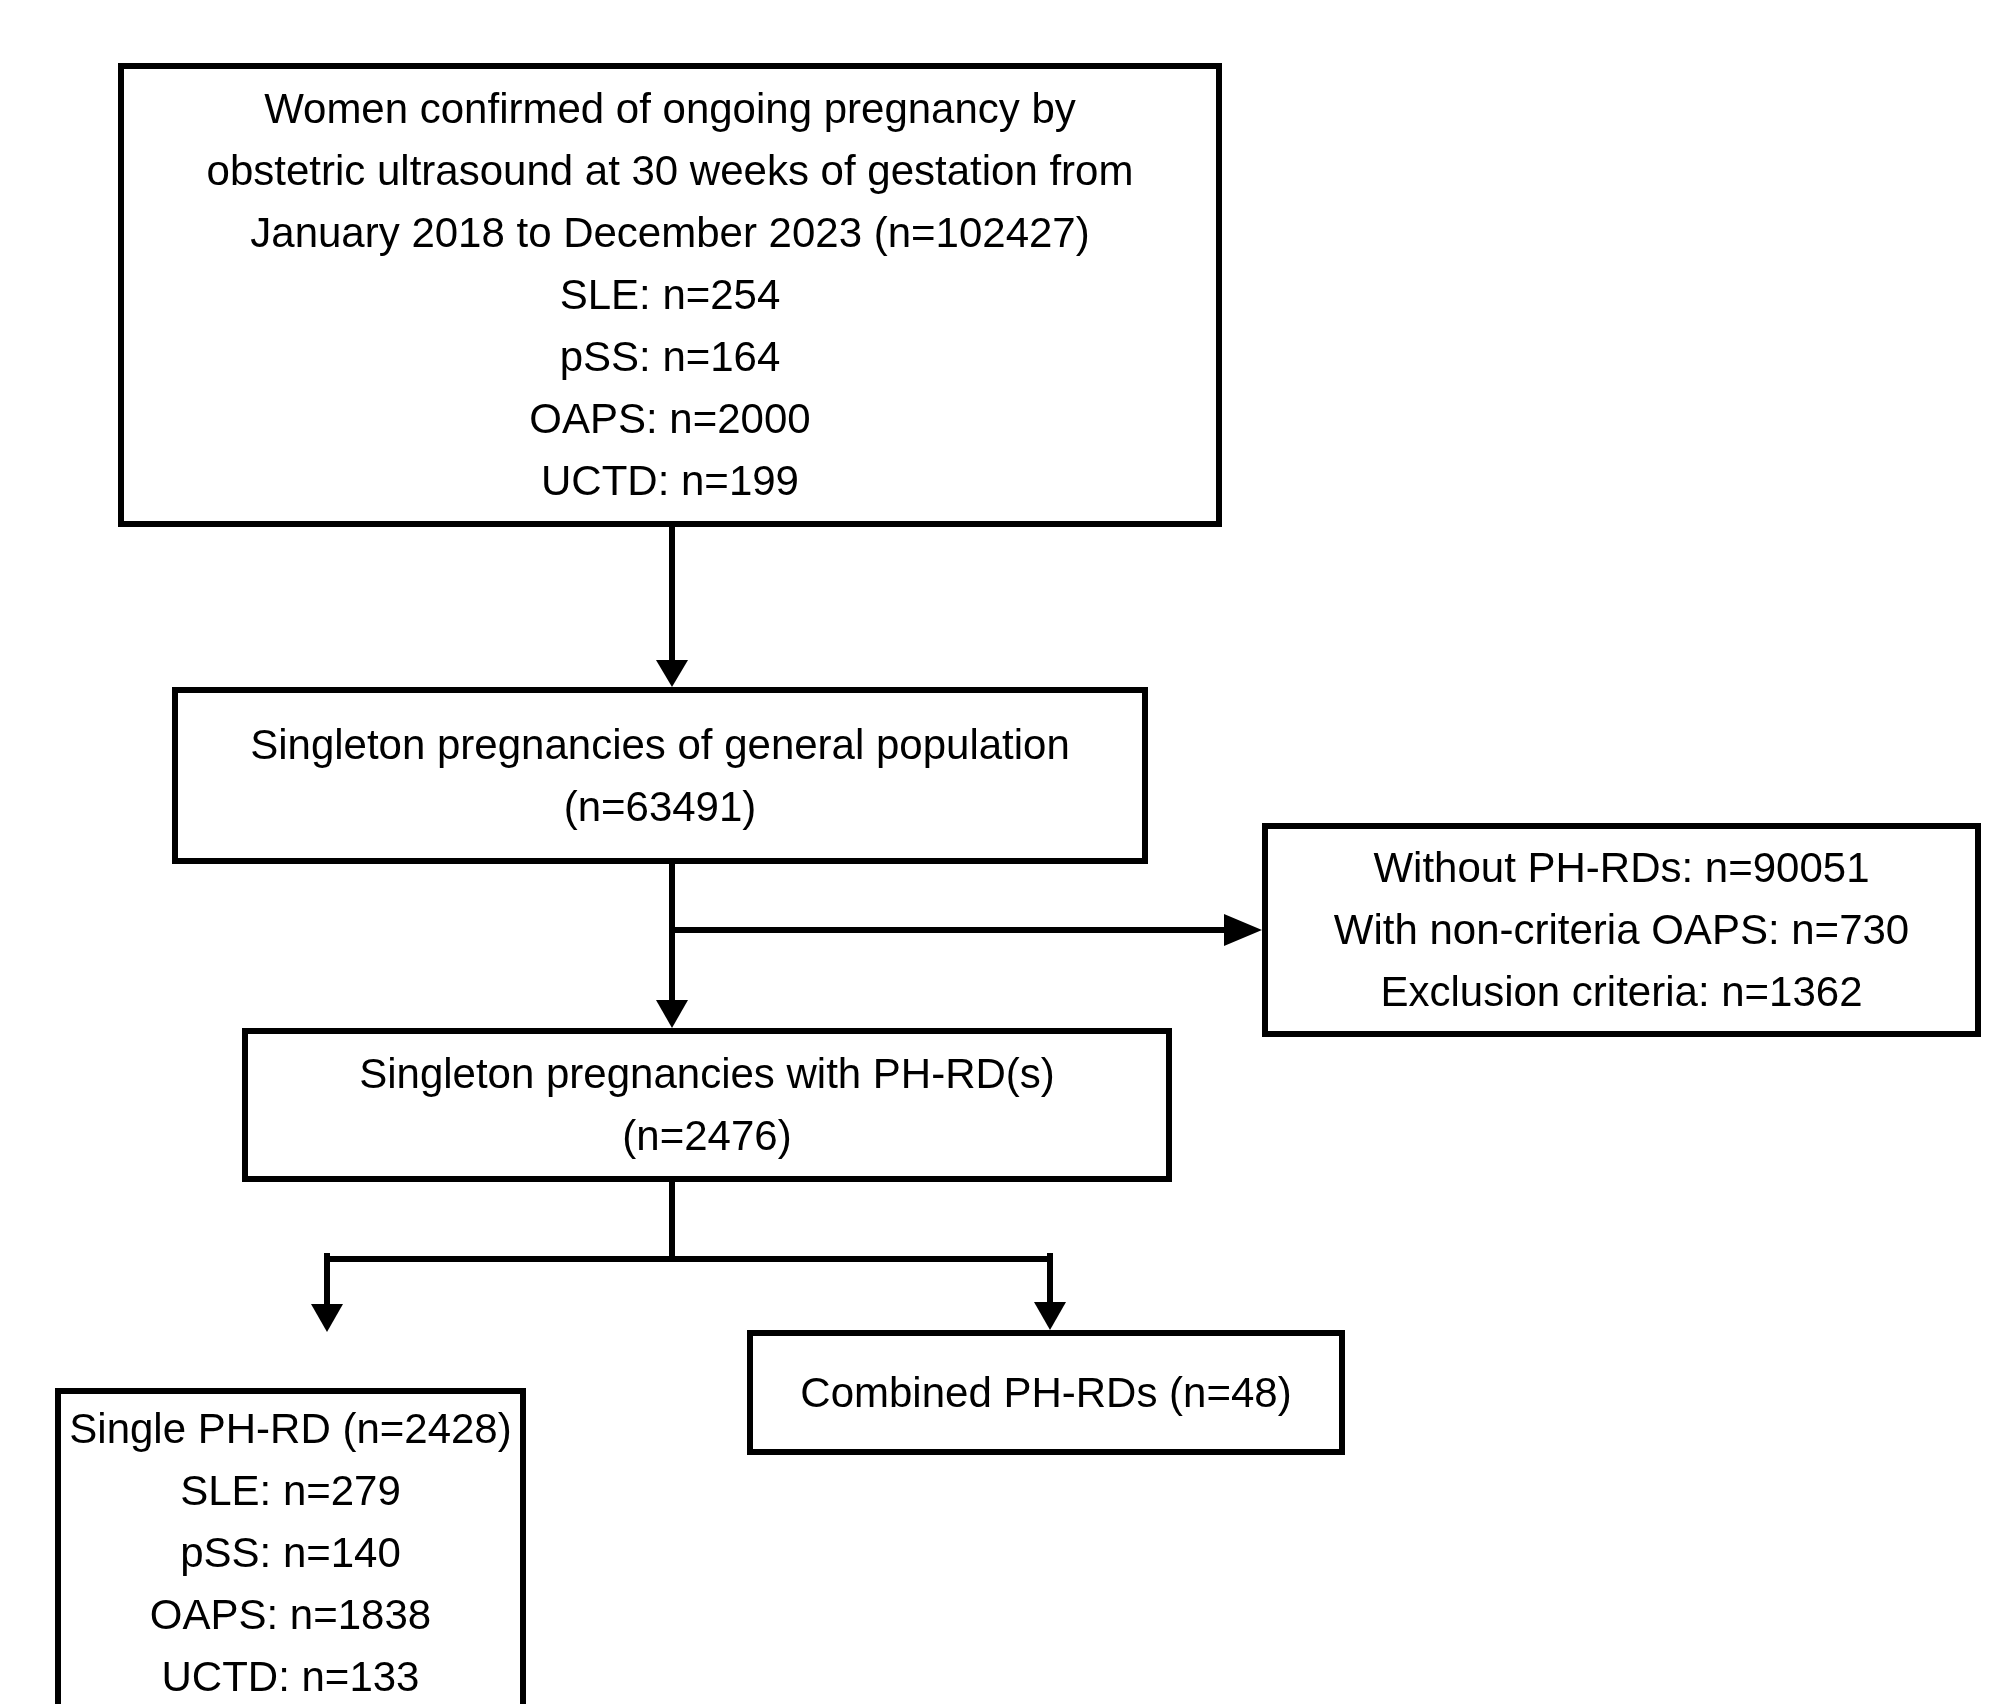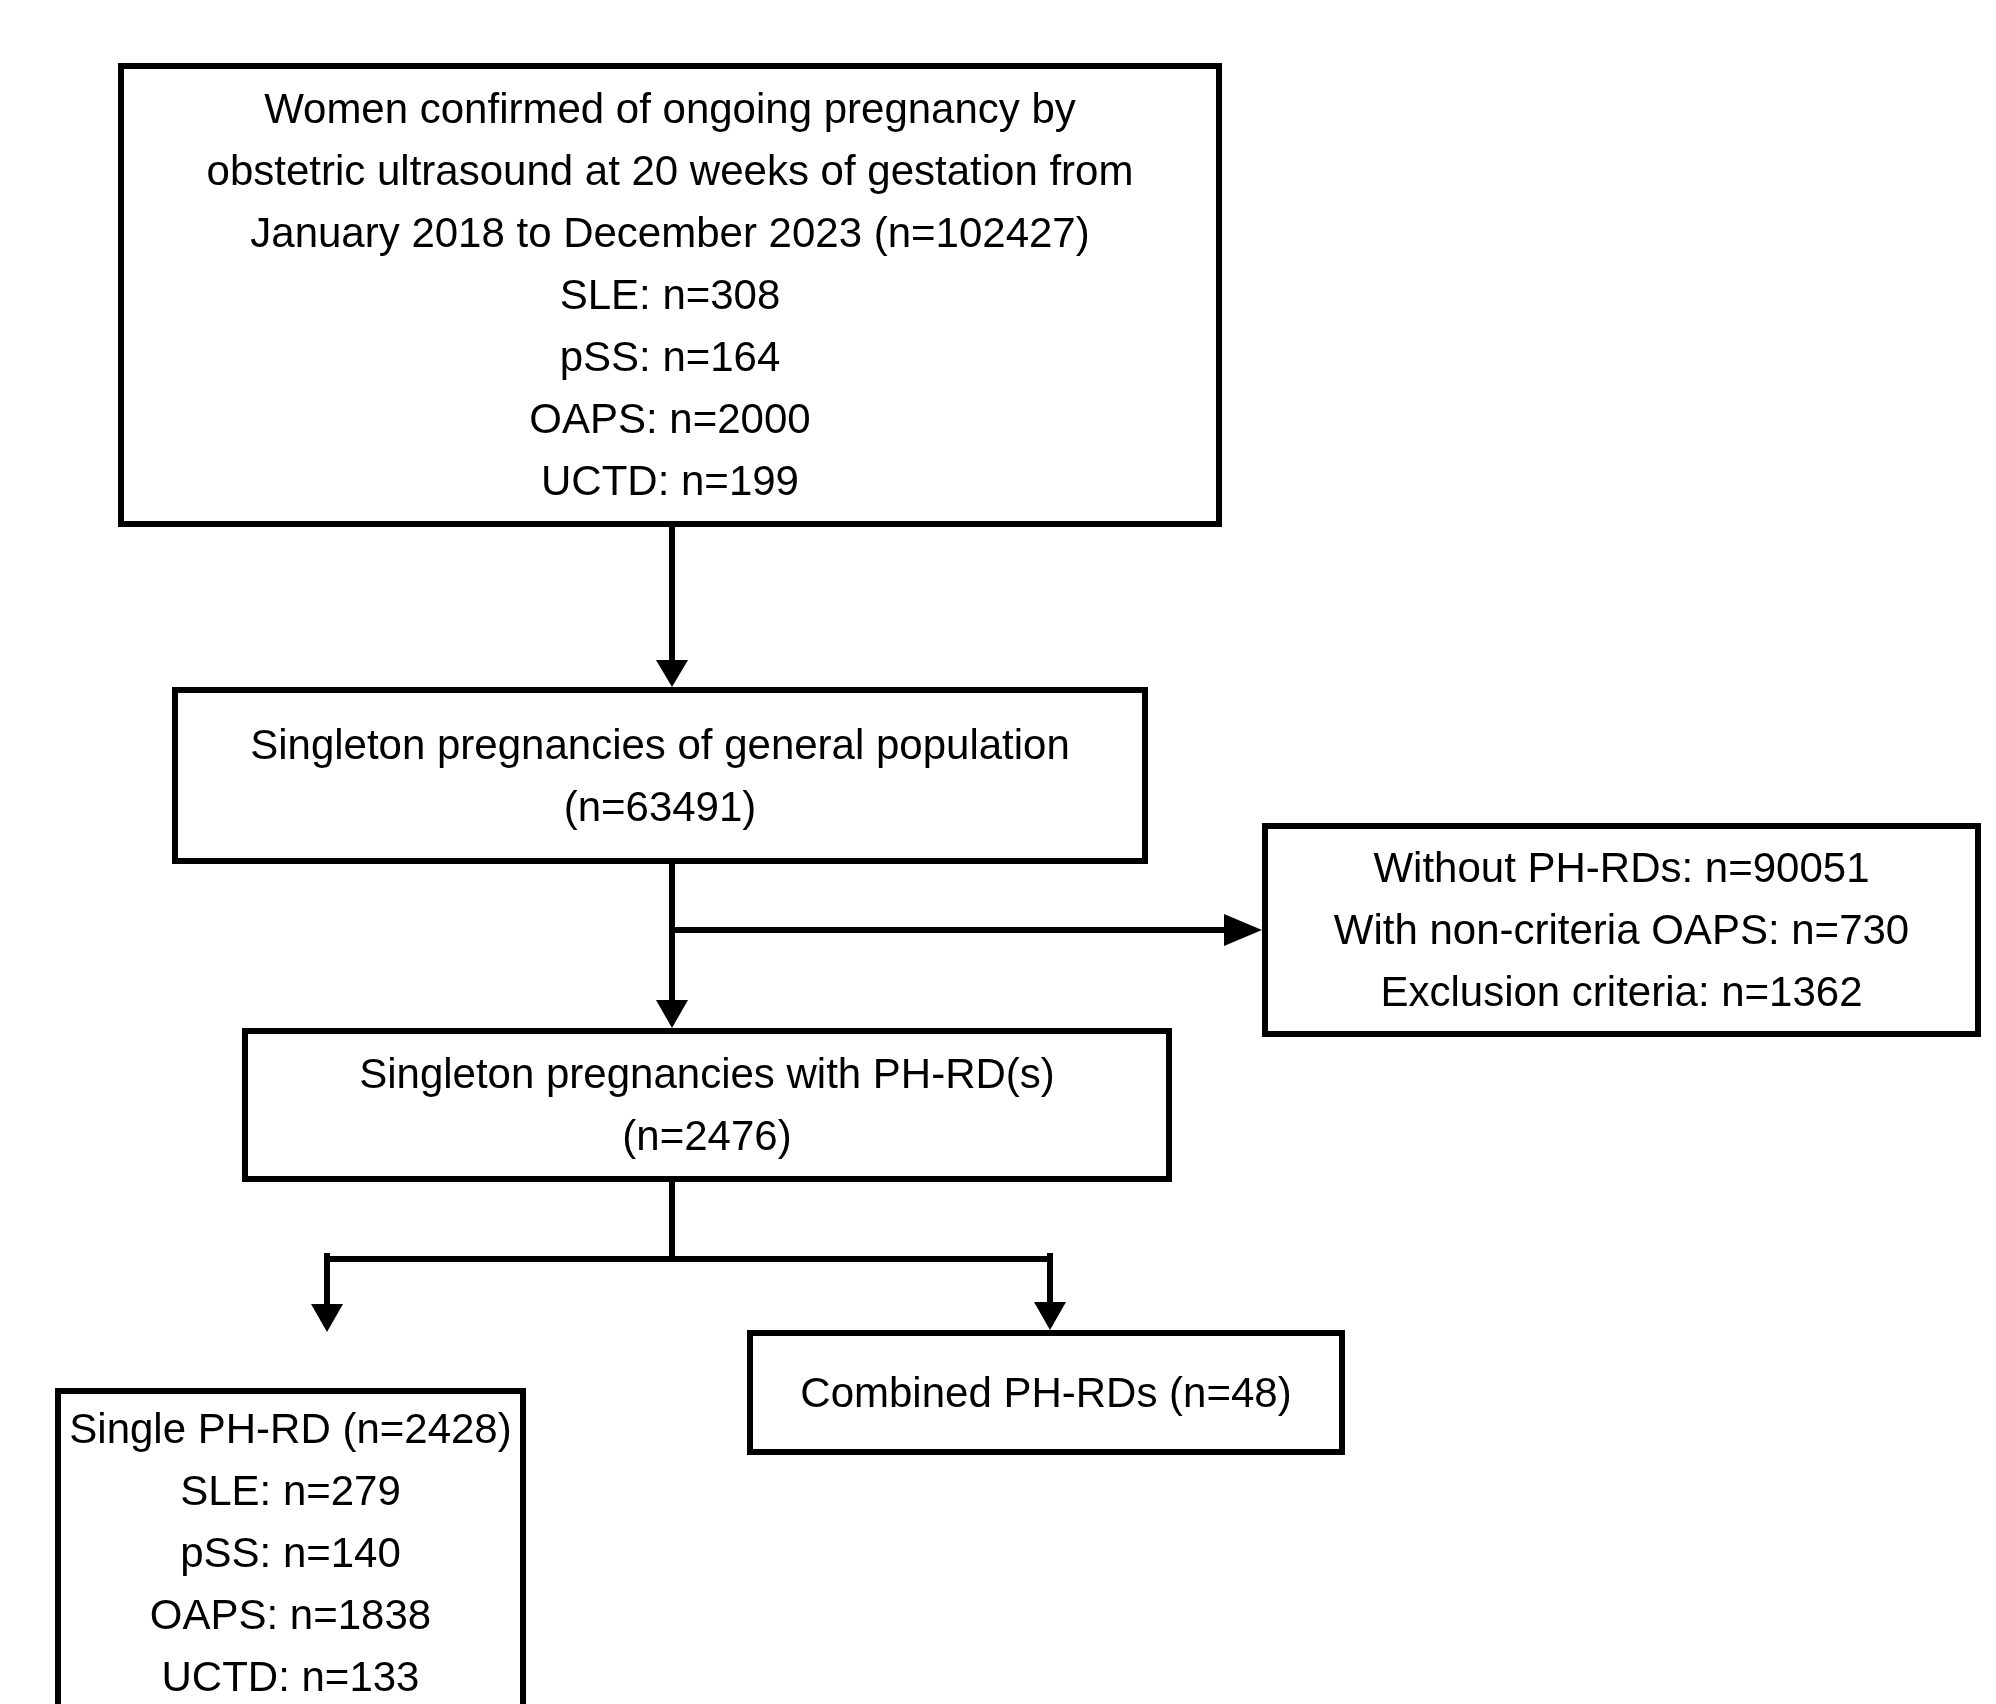--- a/index.html
+++ b/index.html
@@ -67,23 +67,23 @@
       <polygon points="656,660 688,660 672,687"></polygon>
       <polygon points="656,1000 688,1000 672,1028"></polygon>
       <polygon points="1224,914 1224,946 1262,930"></polygon>
       <polygon points="311,1304 343,1304 327,1332"></polygon>
       <polygon points="1034,1302 1066,1302 1050,1330"></polygon>
     </g>
   </svg>
 
   <div class="box box-population">
     <div class="txt-line">Women confirmed of ongoing pregnancy by</div>
-    <div class="txt-line">obstetric ultrasound at 20 weeks of gestation from</div>
+    <div class="txt-line">obstetric ultrasound at 30 weeks of gestation from</div>
     <div class="txt-line">January 2018 to December 2023 (n=102427)</div>
-    <div class="txt-line">SLE: n=308</div>
+    <div class="txt-line">SLE: n=254</div>
     <div class="txt-line">pSS: n=164</div>
     <div class="txt-line">OAPS: n=2000</div>
     <div class="txt-line">UCTD: n=199</div>
   </div>
 
   <div class="box box-singleton-general">
     <div class="txt-line">Singleton pregnancies of general population</div>
     <div class="txt-line">(n=63491)</div>
   </div>
 

